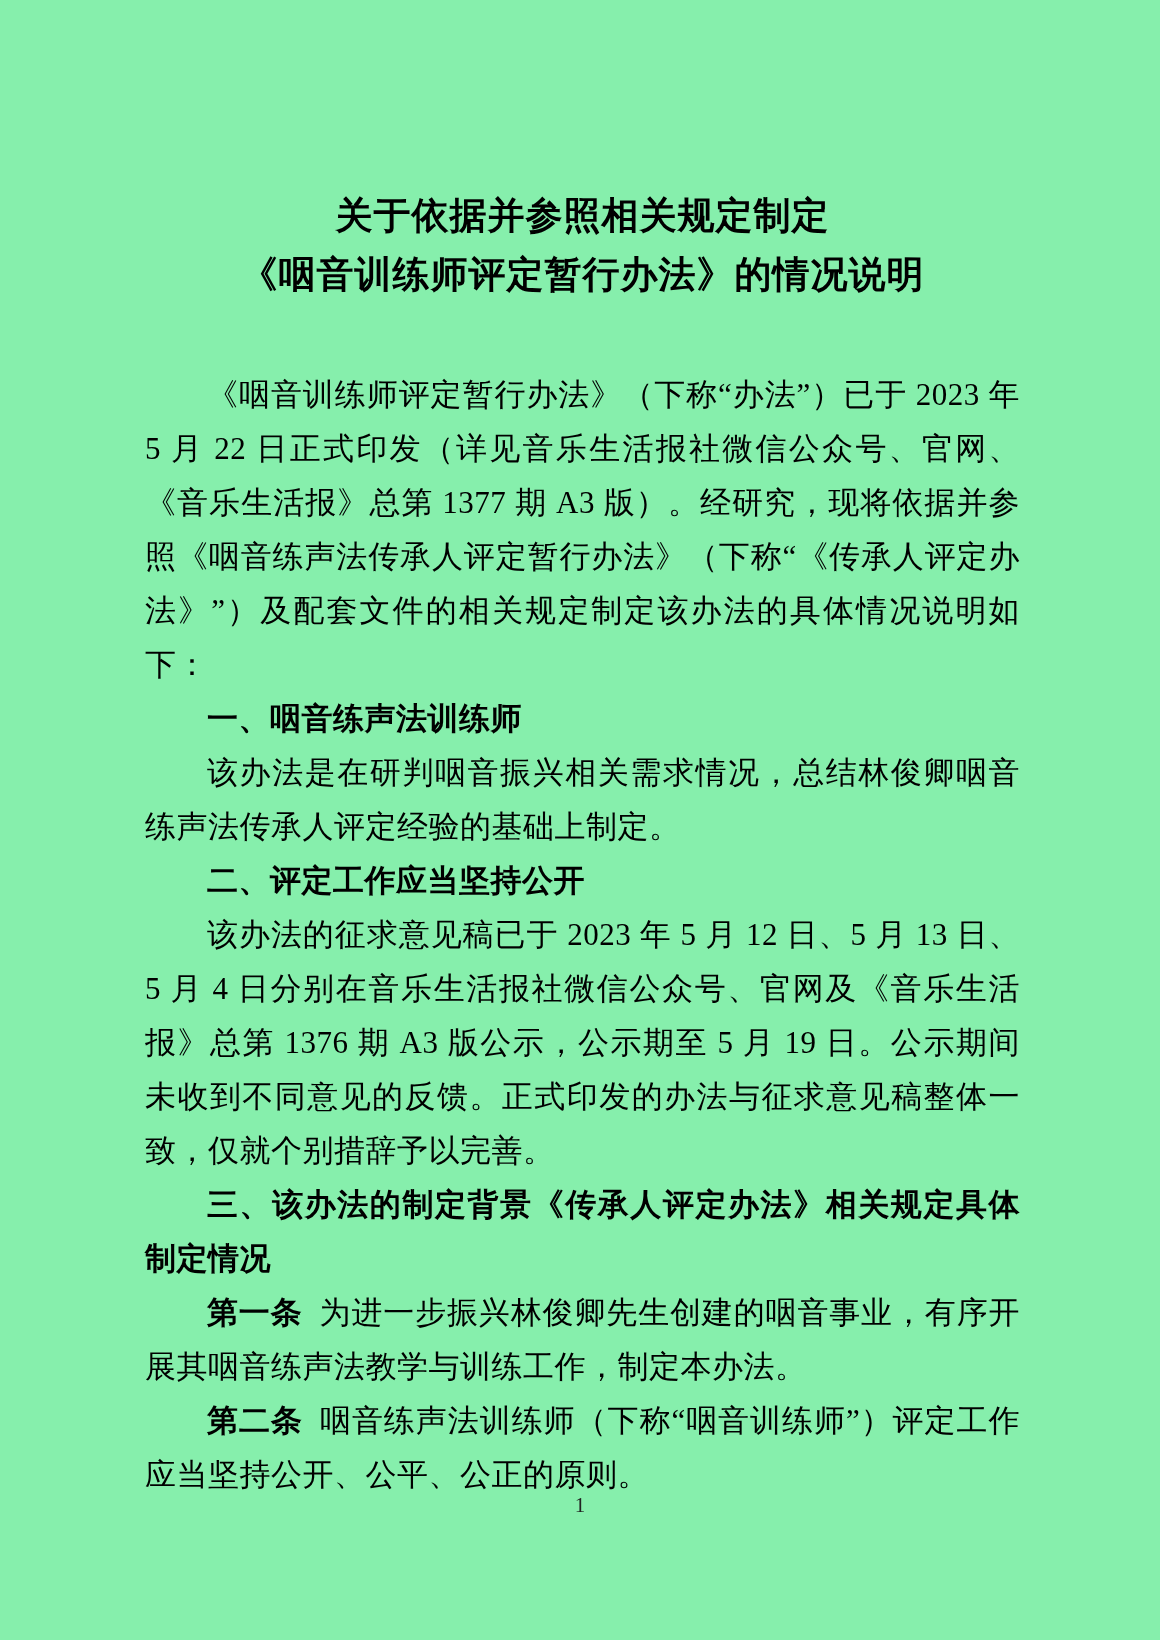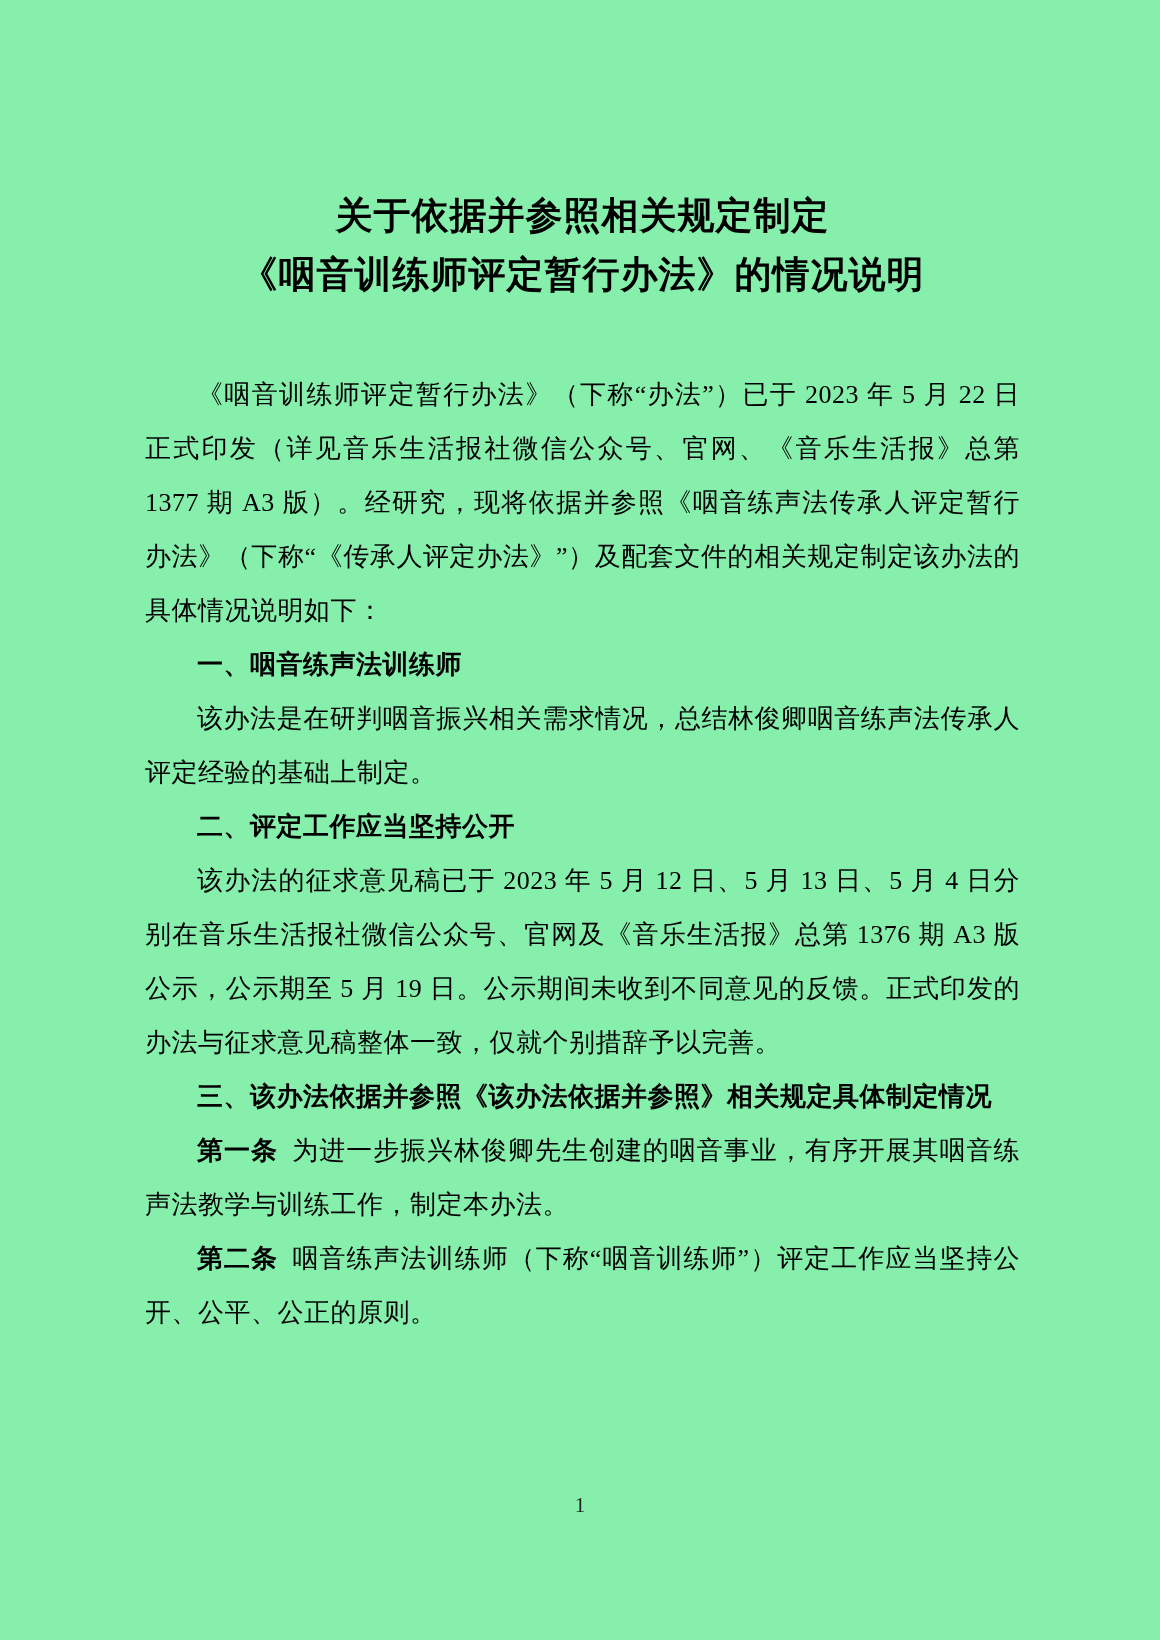--- a/index.html
+++ b/index.html
@@ -29,21 +29,21 @@
   .title-line {
     margin: 0;
     font-size: 37px;
     font-weight: 700;
     line-height: 59px;
     text-align: center;
     letter-spacing: 1px;
   }
   .para {
     margin: 0;
-    font-size: 26px;
+    font-size: 31px;
     line-height: 54px;
     text-align: justify;
     text-indent: 2em;
     letter-spacing: 0.5px;
   }
   .para.heading {
     font-weight: 700;
   }
   .bold-prefix {
     font-weight: 700;
@@ -74,21 +74,21 @@
     <p class="para">《咽音训练师评定暂行办法》（下称“办法”）已于 2023 年 5 月 22 日正式印发（详见音乐生活报社微信公众号、官网、《音乐生活报》总第 1377 期 A3 版）。经研究，现将依据并参照《咽音练声法传承人评定暂行办法》（下称“《传承人评定办法》”）及配套文件的相关规定制定该办法的具体情况说明如下：</p>
 
     <p class="para heading">一、咽音练声法训练师</p>
 
     <p class="para">该办法是在研判咽音振兴相关需求情况，总结林俊卿咽音练声法传承人评定经验的基础上制定。</p>
 
     <p class="para heading">二、评定工作应当坚持公开</p>
 
     <p class="para">该办法的征求意见稿已于 2023 年 5 月 12 日、5 月 13 日、5 月 4 日分别在音乐生活报社微信公众号、官网及《音乐生活报》总第 1376 期 A3 版公示，公示期至 5 月 19 日。公示期间未收到不同意见的反馈。正式印发的办法与征求意见稿整体一致，仅就个别措辞予以完善。</p>
 
-    <p class="para heading">三、该办法依据并参照《该办法依据并参照》相关规定具体制定情况</p>
+    <p class="para heading">三、该办法的制定背景《传承人评定办法》相关规定具体制定情况</p>
 
     <p class="para"><span class="bold-prefix">第一条</span><span>为进一步振兴林俊卿先生创建的咽音事业，有序开展其咽音练声法教学与训练工作，制定本办法。</span></p>
 
     <p class="para"><span class="bold-prefix">第二条</span><span>咽音练声法训练师（下称“咽音训练师”）评定工作应当坚持公开、公平、公正的原则。</span></p>
 
   </div>
 
   <div class="page-footer">1</div>
 </div>
 

